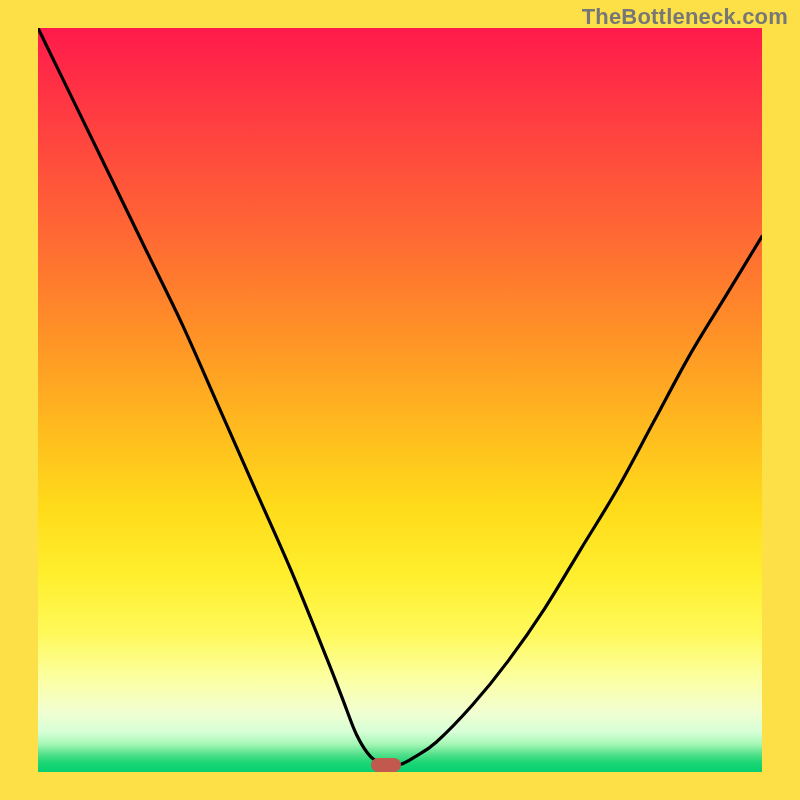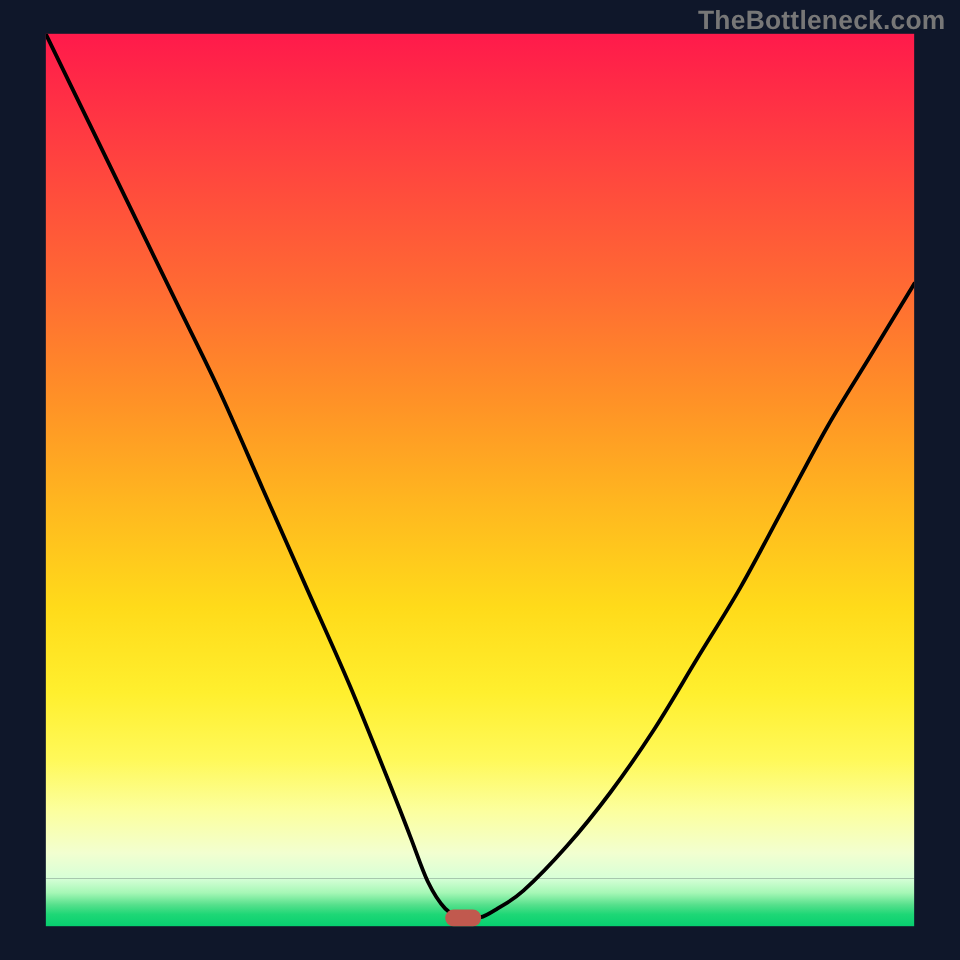--- a/index.html
+++ b/index.html
@@ -8,21 +8,21 @@
     width: 800px;
     height: 800px;
     background: #000;
     overflow: hidden;
     font-family: Arial, Helvetica, sans-serif;
   }
   .frame {
     position: relative;
     width: 800px;
     height: 800px;
-    background: #0f172a;
+    background: #fde047;
   }
   .watermark {
     position: absolute;
     top: 4px;
     right: 12px;
     color: #777;
     font-size: 22px;
     font-weight: 600;
     letter-spacing: 0.2px;
     z-index: 5;

